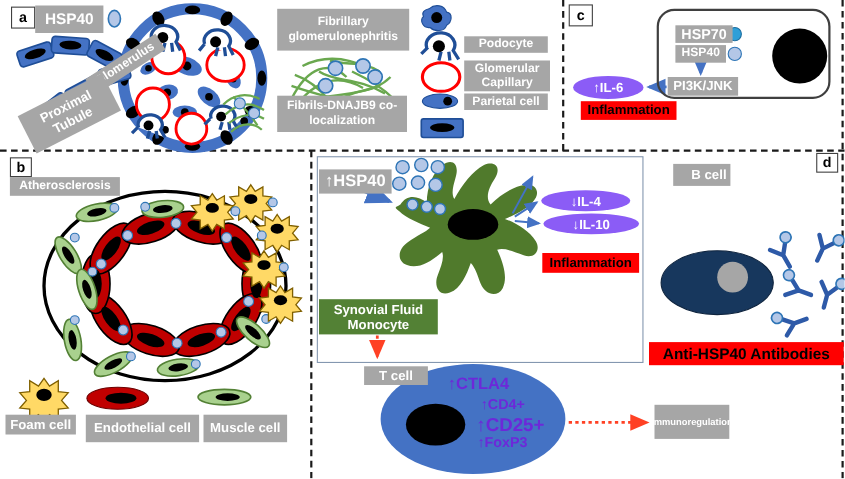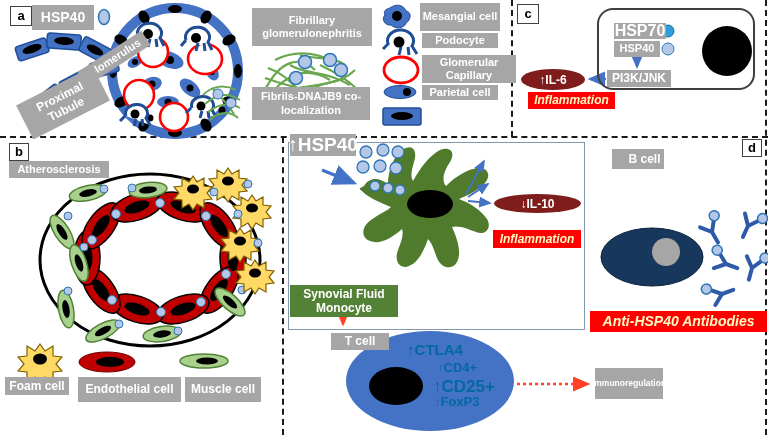--- a/index.html
+++ b/index.html
@@ -2,29 +2,29 @@
 <html><head>
 <meta charset="utf-8">
 <style>
   html,body{margin:0;padding:0;background:#fff;}
   #fig{position:relative;width:768px;height:435px;background:#fff;overflow:hidden;
        font-family:"Liberation Sans",sans-serif;}
   .abs{position:absolute;box-sizing:border-box;}
   .lbl{display:flex;align-items:center;justify-content:center;text-align:center;
        font-weight:bold;line-height:1.2;}
   .gray{background:#a6a6a6;color:#fff;}
-  .redbox{background:#ff0000;color:#fef9c3;font-style:italic;}
-  .greenbox{background:#538135;color:#fff;margin-top:13px;}
+  .redbox{background:#ff0000;color:#000000;}
+  .greenbox{background:#538135;color:#fff;}
   .tag{background:#fff;border:1.5px solid #404040;color:#000;font-weight:bold;}
-  .bluellipse{background:#7f1d1d;border-radius:50%;color:#fff;font-weight:bold;
+  .bluellipse{background:#8b5cf6;border-radius:50%;color:#fff;font-weight:bold;
        display:flex;align-items:center;justify-content:center;}
   .dash-v{border-left:2px dashed #1a1a1a;width:0;}
   .dash-h{border-top:2px dashed #1a1a1a;height:0;}
   svg{position:absolute;left:0;top:0;}
-  .wtxt{color:#0369a1;font-weight:bold;position:absolute;}
+  .wtxt{color:#6d28d9;font-weight:bold;position:absolute;}
 </style>
 </head>
 <body>
 
 <div id="fig">
 
   <div class="abs dash-h" style="left:0;top:136;top:136px;width:768px;"></div>
   <div class="abs dash-v" style="left:511px;top:0;height:137px;"></div>
   <div class="abs dash-v" style="left:282px;top:137px;height:298px;"></div>
   <div class="abs dash-v" style="left:765px;top:0;height:435px;"></div>
@@ -347,43 +347,43 @@
     </g>
   </svg>
 
   <div class="abs lbl tag" style="left:10px;top:6px;width:22px;height:20px;font-size:13px;z-index:3;">a</div>
   <div class="abs lbl gray" style="left:32px;top:5px;width:62px;height:25px;font-size:14px;z-index:3;">HSP40</div>
   <div class="abs lbl gray" style="left:76px;top:50px;width:76px;height:17px;font-size:11px;transform:rotate(-33deg);z-index:3;">Glomerulus</div>
   <div class="abs lbl gray" style="left:20px;top:84px;width:86px;height:38px;font-size:12px;transform:rotate(-27deg);z-index:3;padding:0 4px;">Proximal Tubule</div>
   <div class="abs lbl gray" style="left:252px;top:8px;width:120px;height:38px;font-size:11px;z-index:3;padding:0 3px;">Fibrillary glomerulonephritis</div>
   <div class="abs lbl gray" style="left:252px;top:87px;width:118px;height:33px;font-size:11px;z-index:3;padding:0 3px;">Fibrils-DNAJB9 co-localization</div>
 
-  <div class="abs lbl gray" style="left:420px;top:3px;width:80px;height:28px;font-size:11px;z-index:3;">Mesangial cell</div>
   <div class="abs lbl gray" style="left:422px;top:33px;width:76px;height:15px;font-size:11px;z-index:3;">Podocyte</div>
-  <div class="abs lbl gray" style="left:422px;top:55px;width:94px;height:28px;font-size:11px;z-index:3;">Glomerular Capillary</div>
+  <div class="abs lbl gray" style="left:422px;top:55px;width:78px;height:28px;font-size:11px;z-index:3;">Glomerular Capillary</div>
   <div class="abs lbl gray" style="left:422px;top:85px;width:76px;height:15px;font-size:11px;z-index:3;">Parietal cell</div>
 
   <div class="abs lbl tag" style="left:9px;top:143px;width:20px;height:18px;font-size:13px;z-index:3;">b</div>
   <div class="abs lbl gray" style="left:9px;top:161px;width:100px;height:17px;font-size:11px;z-index:3;">Atherosclerosis</div>
   <div class="abs lbl gray" style="left:5px;top:377px;width:64px;height:18px;font-size:12px;z-index:3;text-align:center;">Foam cell</div>
   <div class="abs lbl gray" style="left:78px;top:377px;width:103px;height:25px;font-size:12px;z-index:3;">Endothelial cell</div>
   <div class="abs lbl gray" style="left:185px;top:377px;width:76px;height:25px;font-size:12px;z-index:3;">Muscle cell</div>
 
   <div class="abs lbl tag" style="left:517px;top:4px;width:22px;height:20px;font-size:13px;z-index:3;">c</div>
   <div class="abs" style="left:597px;top:8px;width:158px;height:82px;border:2px solid #3f3f3f;border-radius:16px;z-index:2;"></div>
   <div class="abs" style="left:702px;top:26px;width:50px;height:50px;border-radius:50%;background:#000;z-index:2;"></div>
-  <div class="abs lbl gray" style="left:614px;top:23px;width:52px;height:16px;font-size:16px;z-index:3;">HSP70</div>
+  <div class="abs lbl gray" style="left:614px;top:23px;width:52px;height:16px;font-size:13px;z-index:3;">HSP70</div>
   <div class="abs lbl gray" style="left:614px;top:41px;width:46px;height:16px;font-size:11px;z-index:3;">HSP40</div>
   <div class="abs lbl gray" style="left:607px;top:70px;width:64px;height:17px;font-size:12px;z-index:3;">PI3K/JNK</div>
   <div class="abs bluellipse" style="left:521px;top:69px;width:64px;height:21px;font-size:12px;z-index:3;">↑IL-6</div>
   <div class="abs lbl redbox" style="left:528px;top:92px;width:87px;height:17px;font-size:12px;z-index:3;">Inflammation</div>
 
   <div class="abs lbl tag" style="left:742px;top:139px;width:20px;height:18px;font-size:13px;z-index:3;">d</div>
   <div class="abs" style="left:288px;top:142px;width:297px;height:188px;border:1px solid #8497b0;z-index:0;"></div>
-  <div class="abs lbl gray" style="left:290px;top:134px;width:66px;height:22px;font-size:19px;z-index:3;">↑HSP40</div>
+  <div class="abs lbl gray" style="left:290px;top:154px;width:66px;height:22px;font-size:15px;z-index:3;">↑HSP40</div>
+  <div class="abs bluellipse" style="left:492px;top:173px;width:81px;height:19px;font-size:12px;z-index:3;">↓IL-4</div>
   <div class="abs bluellipse" style="left:494px;top:194px;width:87px;height:19px;font-size:12px;z-index:3;">↓IL-10</div>
   <div class="abs lbl redbox" style="left:493px;top:230px;width:88px;height:18px;font-size:12px;z-index:3;">Inflammation</div>
   <div class="abs lbl greenbox" style="left:290px;top:272px;width:108px;height:32px;font-size:12px;z-index:3;padding:0 10px;">Synovial Fluid Monocyte</div>
   <div class="abs lbl gray" style="left:314px;top:333px;width:58px;height:17px;font-size:12px;z-index:3;margin-left:17px;">T cell</div>
   <div class="wtxt" style="left:392px;top:341px;width:86px;font-size:15px;text-align:center;z-index:3;">↑CTLA4</div>
   <div class="wtxt" style="left:437px;top:360px;font-size:13px;z-index:3;">↑CD4+</div>
   <div class="wtxt" style="left:433px;top:377px;font-size:17px;z-index:3;">↑CD25+</div>
   <div class="wtxt" style="left:434px;top:394px;font-size:13px;z-index:3;">↑FoxP3</div>
   <div class="abs lbl gray" style="left:595px;top:368px;width:68px;height:31px;font-size:8.5px;z-index:3;">Immunoregulation</div>
   <div class="abs lbl gray" style="left:612px;top:149px;width:52px;height:20px;font-size:12px;z-index:3;padding-left:13px;">B cell</div>

